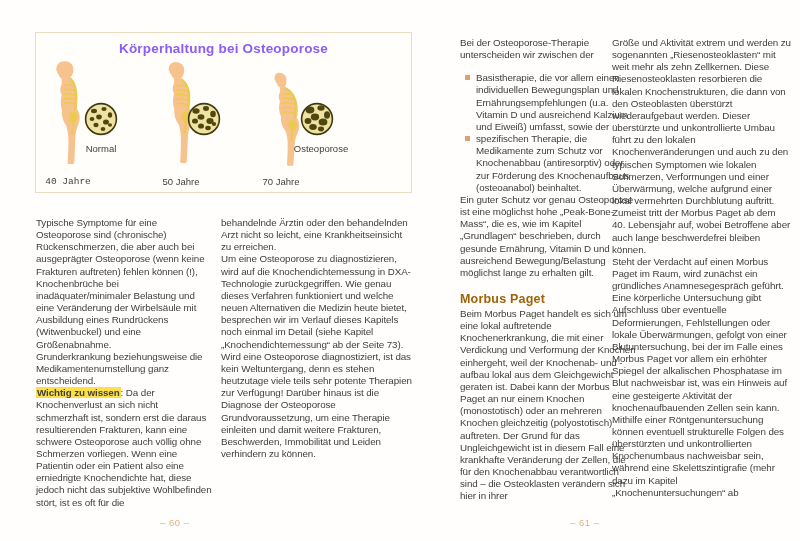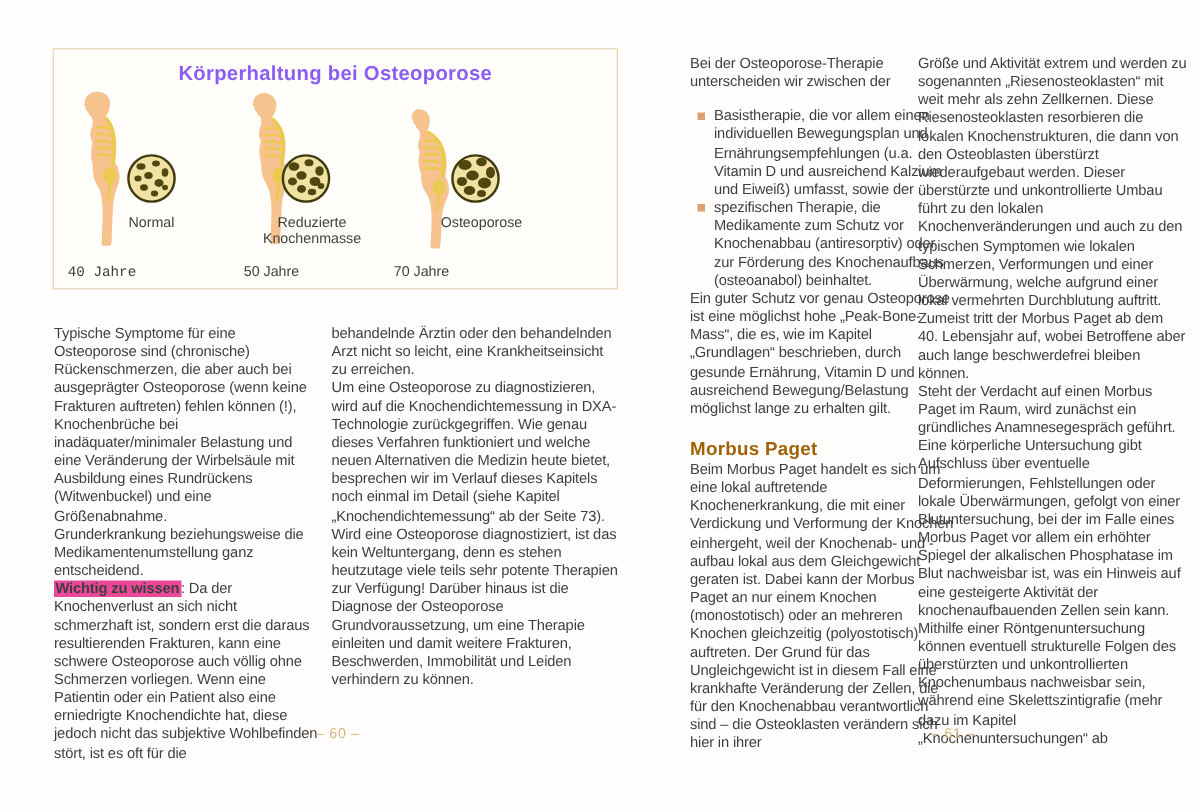--- a/index.html
+++ b/index.html
@@ -37,32 +37,32 @@
   
   .col{position:absolute;}
   #col60-1{left:36px;top:217px;width:176px;}
   #col60-2{left:221px;top:217px;width:192px;}
   #col61-1{left:436px;top:37px;width:176px;margin-left:24px;}
   #col61-2{left:612px;top:37px;width:179px;}
   .col p{
     margin:0;font-size:9.8px;line-height:12.15px;letter-spacing:-.1px;
     text-align:left;hyphens:auto;overflow-wrap:break-word;
   }
-  .hl{background:#ec4899;font-weight:bold;padding:0 1px;}
+  .hl{background:#fde047;font-weight:bold;padding:0 1px;}
   .bullets{margin-top:11px;}
   .bullet-item{position:relative;padding-left:16px;}
   .bullet-item .sq{
     position:absolute;left:5px;top:3px;width:5px;height:5px;background:#dfa070;
   }
   .section-heading{
     margin:13px 0 2px 0;font-size:12.5px;font-weight:bold;color:#a16207;
     letter-spacing:.2px;
   }
   .page-number{
-    position:absolute;top:484px;width:80px;text-align:right;
+    position:absolute;top:517px;width:80px;text-align:left;
     font-size:9.5px;color:#d8b384;letter-spacing:.5px;
   }
   #pn-left{left:160px;} #pn-right{left:570px;}
 </style>
 </head>
 <body>
 
 <div id="spread">
 
   <div class="figure-box">
@@ -134,21 +134,20 @@
         <ellipse cx="27" cy="13" rx="3" ry="3.8"></ellipse>
           <ellipse cx="15" cy="15" rx="4.2" ry="3.4"></ellipse>
         <ellipse cx="8" cy="19" rx="3.4" ry="3"></ellipse>
           <ellipse cx="23" cy="20" rx="4.4" ry="3.6"></ellipse>
         <ellipse cx="13" cy="25" rx="3.8" ry="3"></ellipse>
           <ellipse cx="21" cy="27" rx="3" ry="2.4"></ellipse>
       </g>
     </svg>
 
     <div id="cap1" class="stage-caption">Normal</div>
-    <div id="cap2" class="stage-caption">Reduzierte Knochenmasse</div>
     <div id="cap3" class="stage-caption">Osteoporose</div>
 
     <div id="age1" class="stage-age">40 Jahre</div>
     <div id="age2" class="stage-age">50 Jahre</div>
     <div id="age3" class="stage-age">70 Jahre</div>
   </div>
 
   <div id="col60-1" class="col">
     <p>Typische Symptome für eine Osteoporose sind (chronische) Rückenschmerzen, die aber auch bei ausgeprägter Osteoporose (wenn keine Frakturen auftreten) fehlen können (!), Knochenbrüche bei inadäquater/minimaler Belastung und eine Veränderung der Wirbelsäule mit Ausbildung eines Rundrückens (Witwenbuckel) und eine Größenabnahme.</p>
     <p>Grunderkrankung beziehungsweise die Medikamentenumstellung ganz entscheidend.</p>

